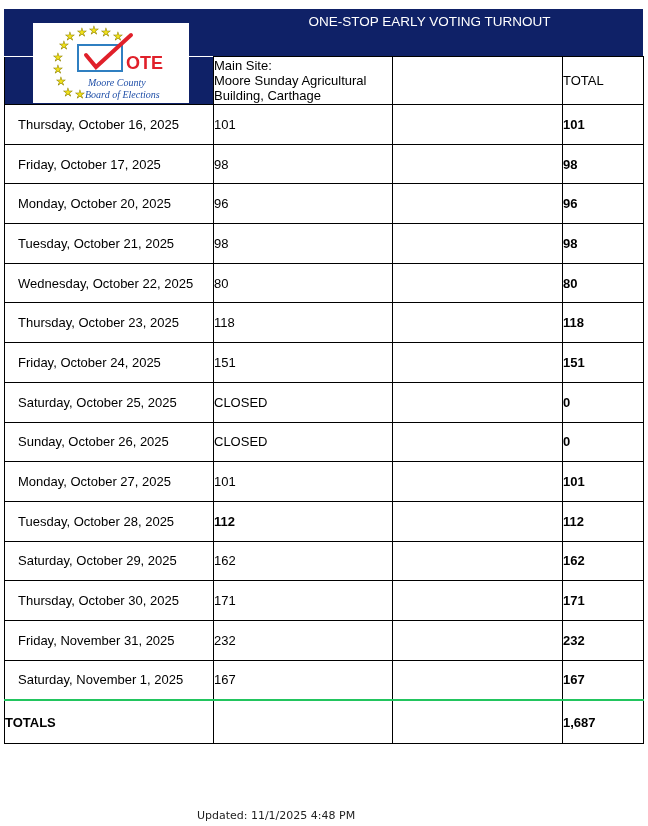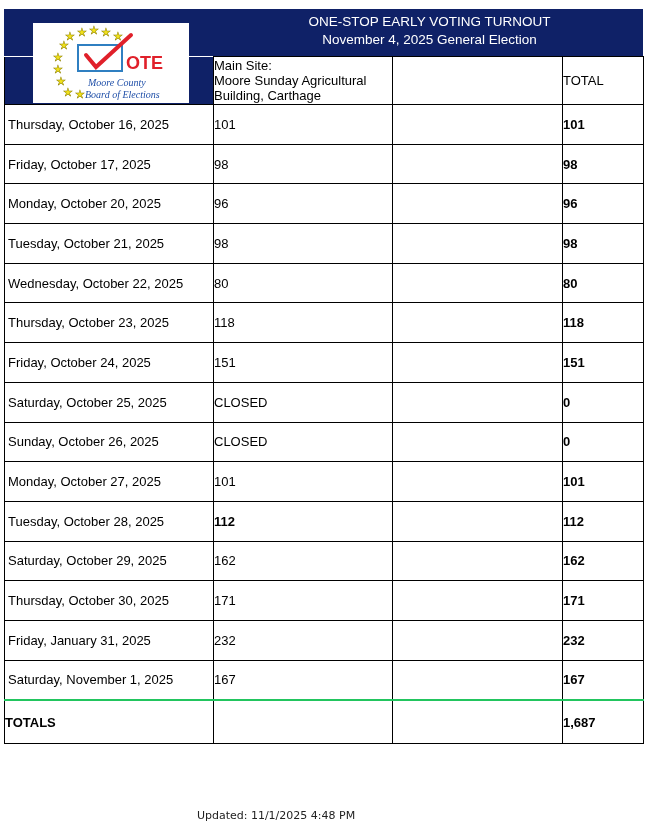--- a/index.html
+++ b/index.html
@@ -2,36 +2,35 @@
 <html><head>
 <meta charset="utf-8">
 <style>
   html, body { margin: 0; padding: 0; background: #ffffff; }
   body { width: 648px; height: 826px; position: relative; font-family: "Liberation Sans", sans-serif; color: #000; }
   .header-bar { position: absolute; left: 4px; top: 9px; width: 639px; height: 47px; background: #0f2167; }
   .title { position: absolute; left: 216px; top: 13px; width: 427px; text-align: center; color: #fff; font-weight: normal; font-size: 13.5px; line-height: 18px; }
   .logo { position: absolute; left: 33px; top: 23px; width: 156px; height: 80px; background: #fff; overflow: hidden; }
   table { position: absolute; left: 4px; top: 56px; border-collapse: collapse; table-layout: fixed; width: 639px; }
   td { border: 1px solid #000; font-size: 13px; height: 38.7px; padding: 0; }
-  td.date { padding-left: 3px; text-align: left; }
+  td.date { padding-left: 13px; text-align: left; }
   td.c { text-align: left; }
   td.b { font-weight: bold; }
   tr.hdr td { height: 47px; }
   tr.hdr td.navy { background: #0f2167; border-top: none; }
   tr.tot td { height: 42px; border-top: 2px solid #22c55e; }
   .site-hdr { line-height: 15px; font-size: 13px; }
   .footer { position: absolute; left: 0; top: 809px; width: 552px; text-align: center; font-size: 11px; font-family: "DejaVu Sans", sans-serif; color: #222; }
 </style>
 </head>
 <body>
 
 <div class="header-bar"></div>
 <div class="title">
   <div>ONE-STOP EARLY VOTING TURNOUT</div>
-  <div>November 4, 2025 General Election</div>
 </div>
 
 <table>
   <colgroup>
     <col style="width:209px">
       <col style="width:179px">
       <col style="width:170px">
       <col style="width:81px">
   </colgroup>
   <tbody id="tbody">
@@ -117,21 +116,21 @@
         <td></td>
         <td class="c b">162</td>
       </tr>
       <tr>
         <td class="date">Thursday, October 30, 2025</td>
         <td class="c">171</td>
         <td></td>
         <td class="c b">171</td>
       </tr>
       <tr>
-        <td class="date">Friday, January 31, 2025</td>
+        <td class="date">Friday, November 31, 2025</td>
         <td class="c">232</td>
         <td></td>
         <td class="c b">232</td>
       </tr>
       <tr>
         <td class="date">Saturday, November 1, 2025</td>
         <td class="c">167</td>
         <td></td>
         <td class="c b">167</td>
       </tr>

